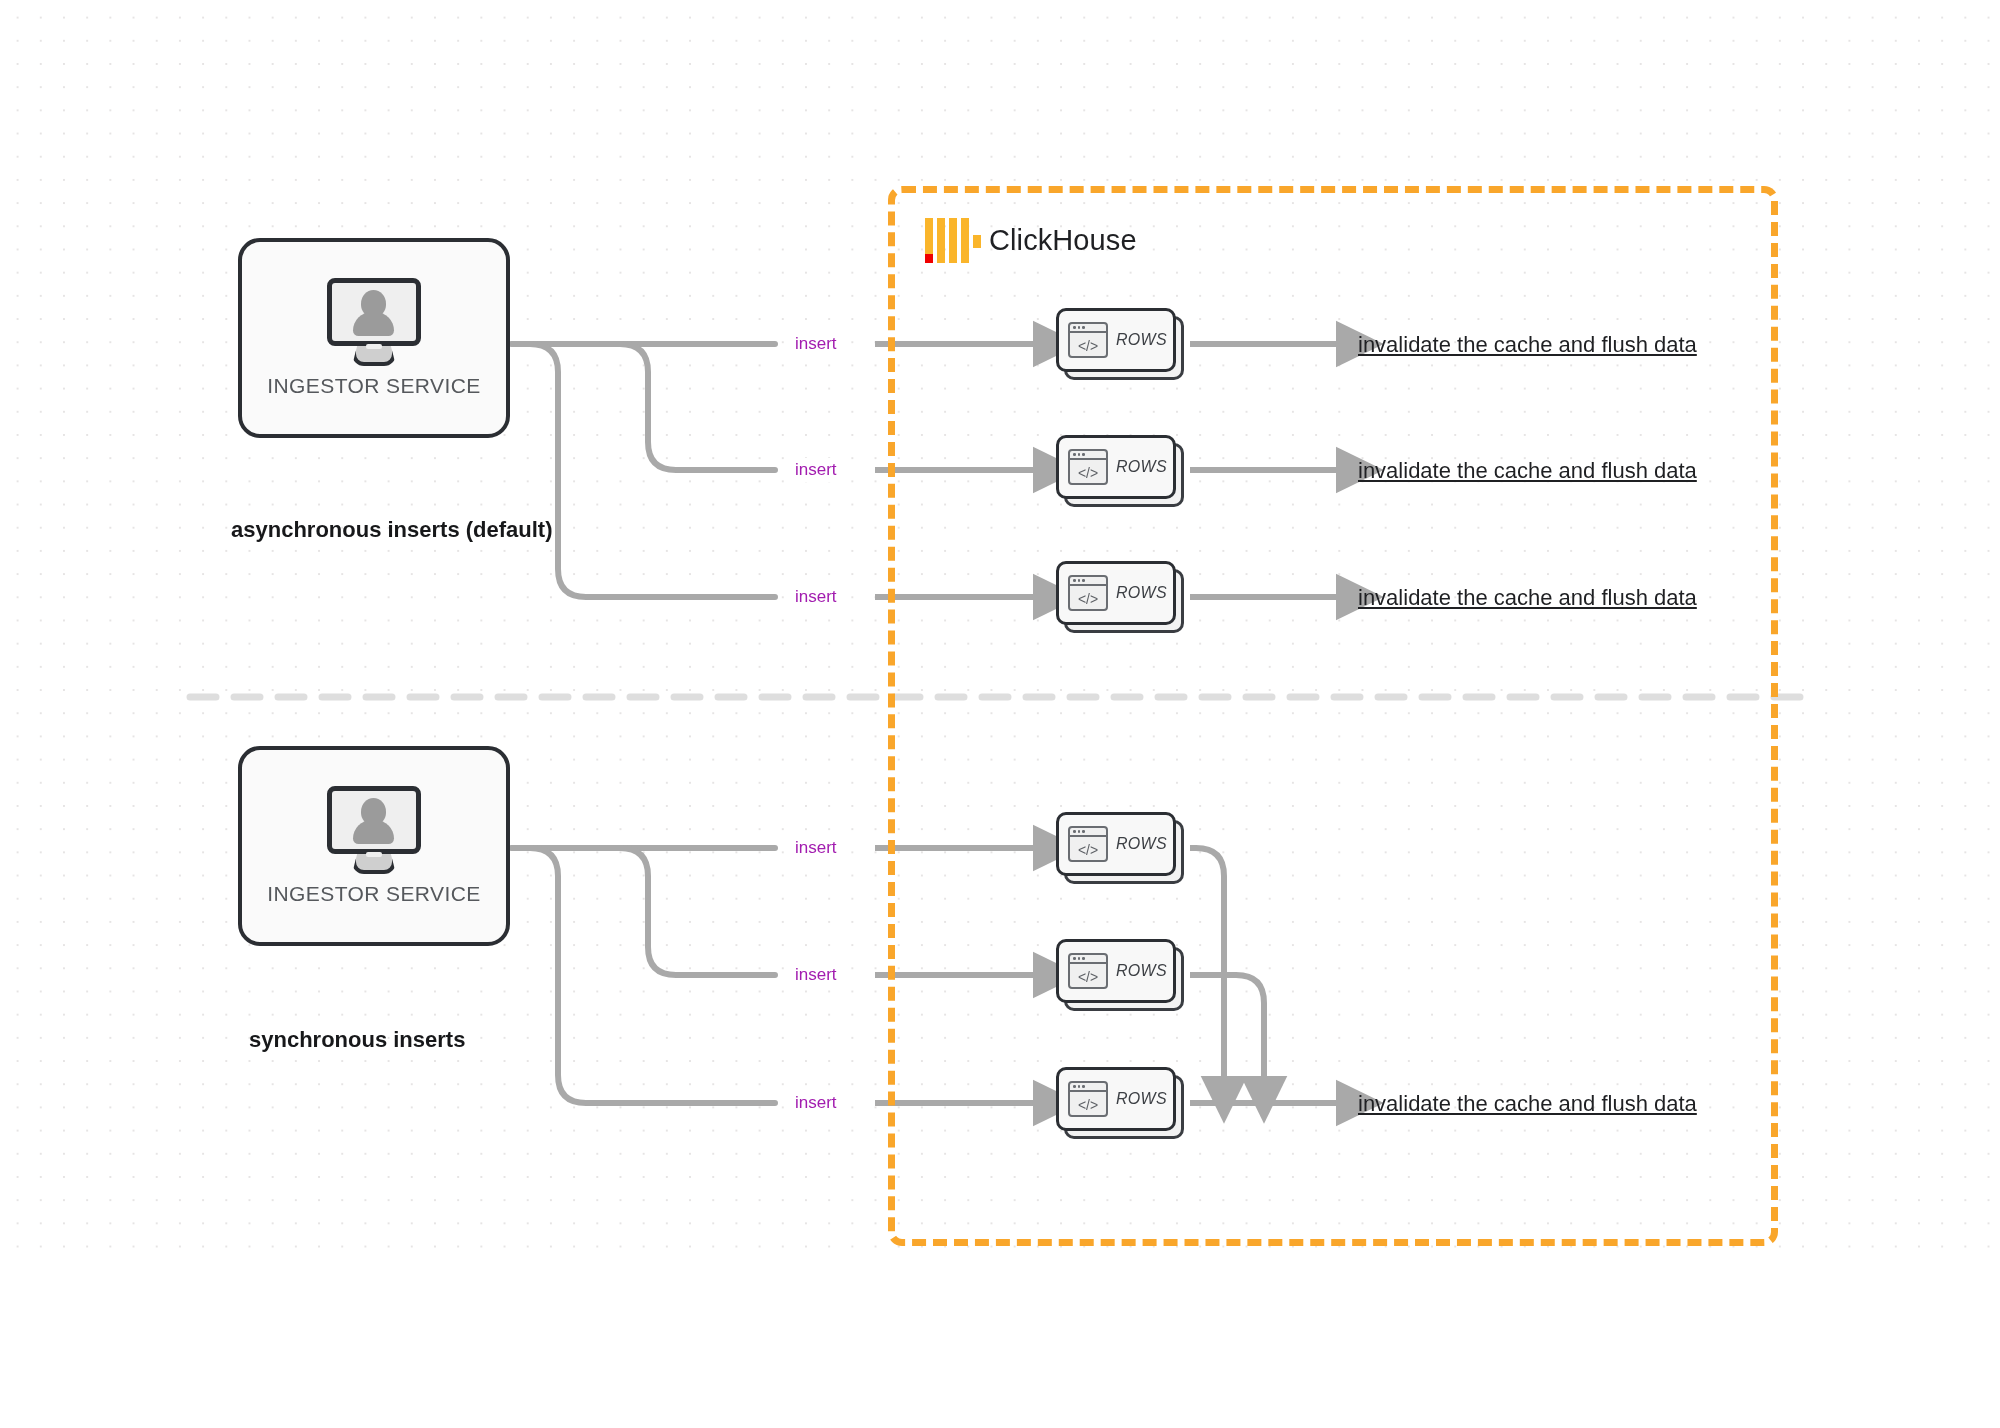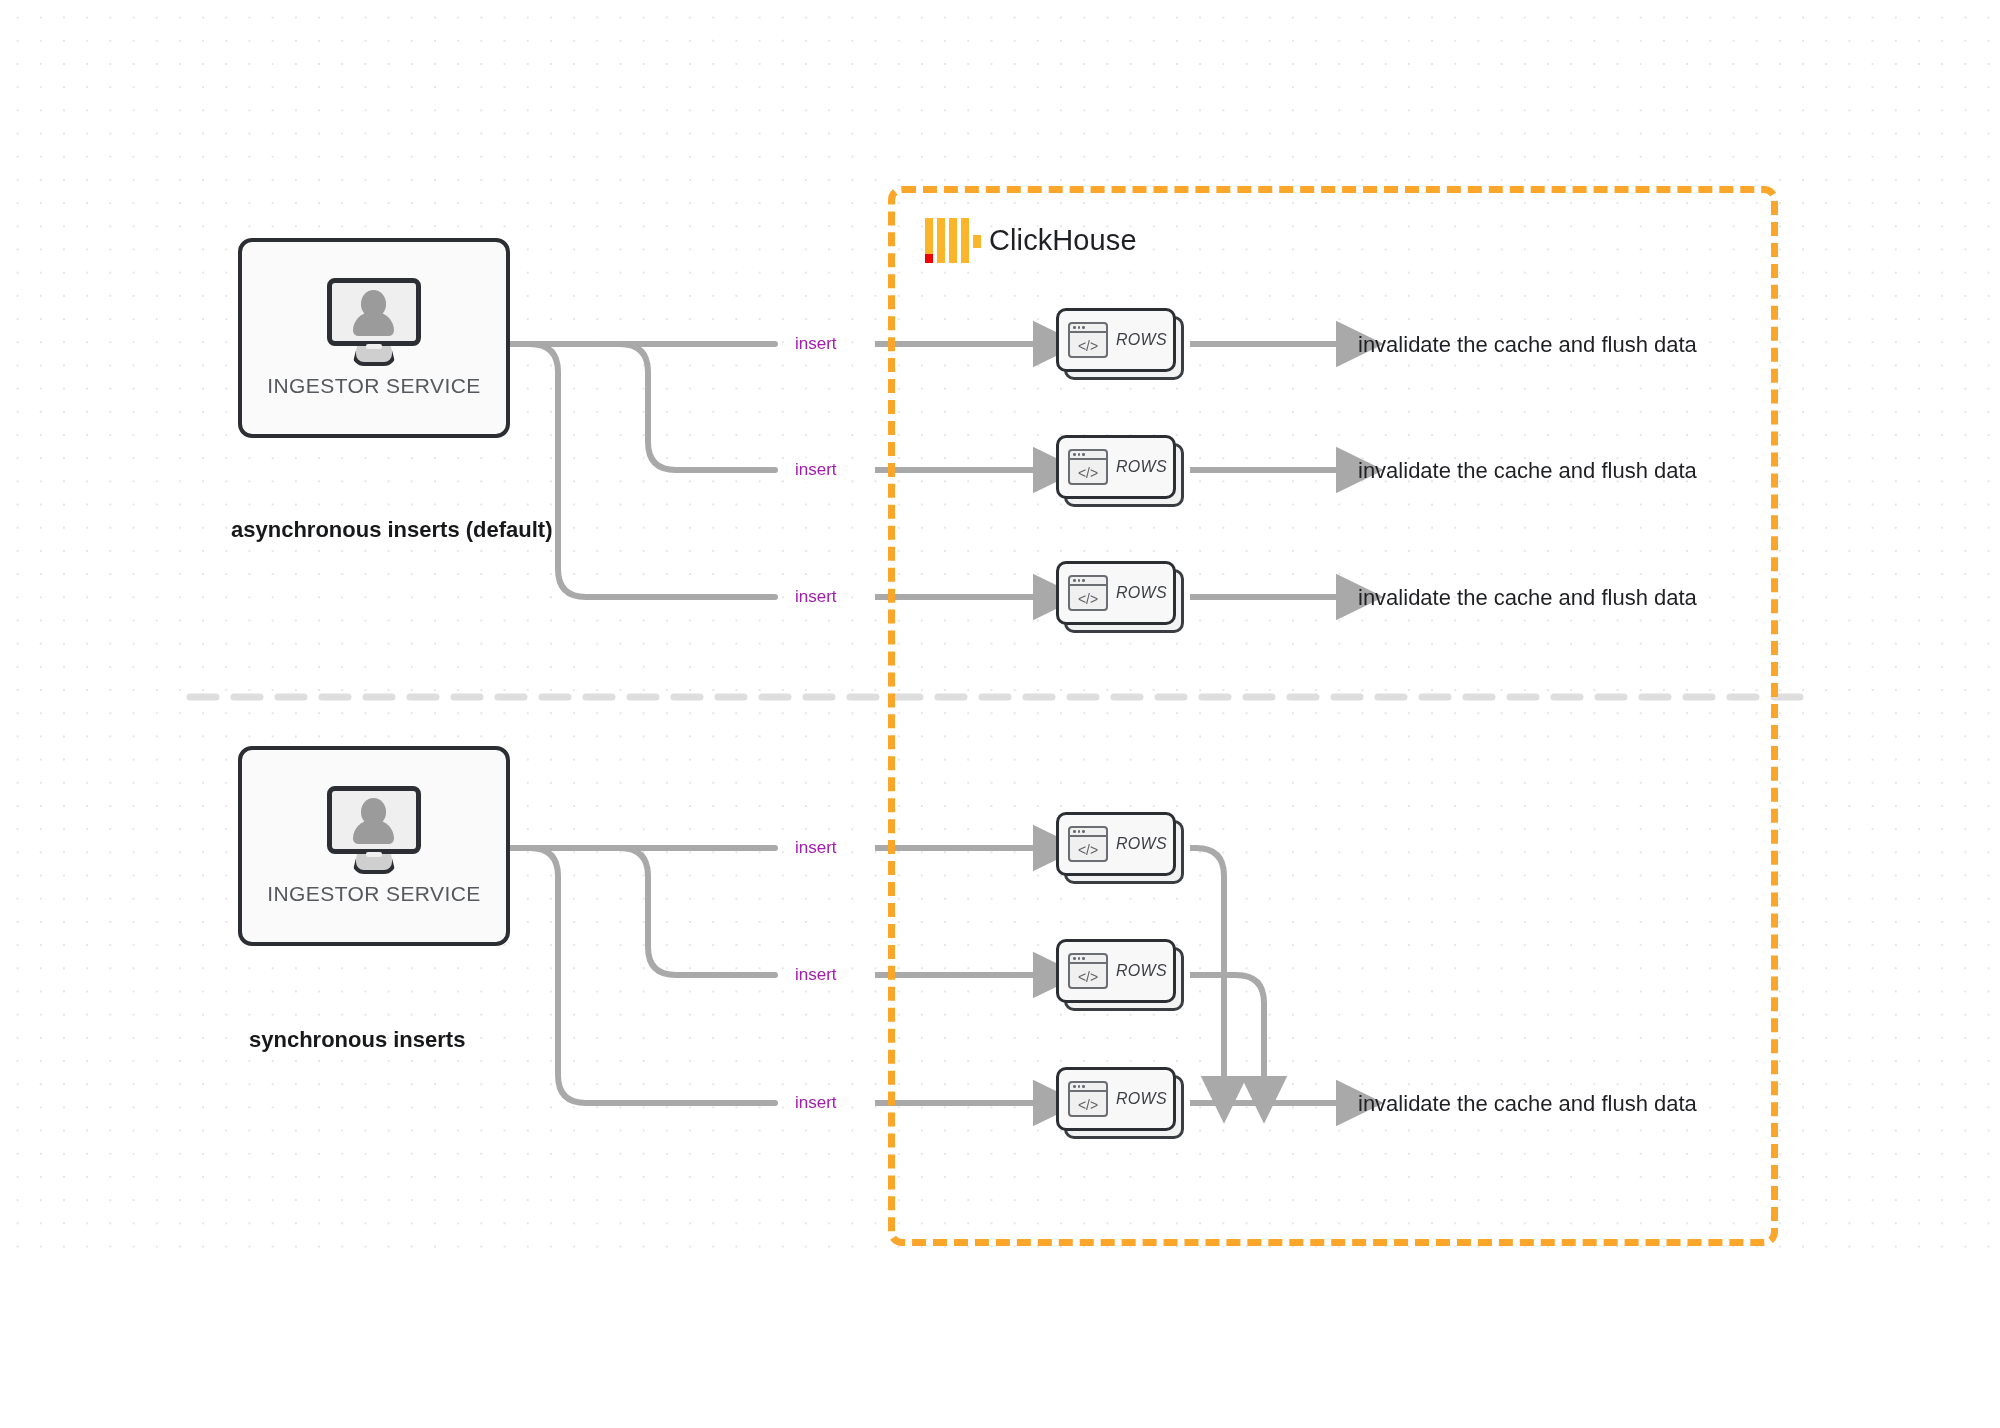--- a/index.html
+++ b/index.html
@@ -85,21 +85,21 @@
     white-space: nowrap;
   }
 
   
   .ingestor {
     position: absolute;
     width: 272px;
     height: 200px;
     background: #fafafa;
     border: 4px solid #2b2e33;
-    border-radius: 14px;
+    border-radius: 22px;
     box-sizing: border-box;
     display: flex;
     flex-direction: column;
     align-items: center;
     justify-content: center;
   }
   .ingestor.sync  { left: 238px; top: 238px; }
   .ingestor.async { left: 238px; top: 746px; }
 
   .monitor {
@@ -263,20 +263,21 @@
     color: #a21caf;
     white-space: nowrap;
     background: #ffffff;
     padding: 2px 6px;
   }
   .out-label {
     position: absolute;
     font-size: 22px;
     color: #1f2023;
     white-space: nowrap;
+    text-decoration: underline;
   }
 </style>
 </head>
 <body>
 
 <div id="canvas">
 
   <svg id="vector" viewBox="0 0 2000 1428" xmlns="http://www.w3.org/2000/svg">
     <defs>
       <marker id="arrowR" markerWidth="9" markerHeight="9" refX="1.2" refY="4.5" orient="auto" markerUnits="strokeWidth">

